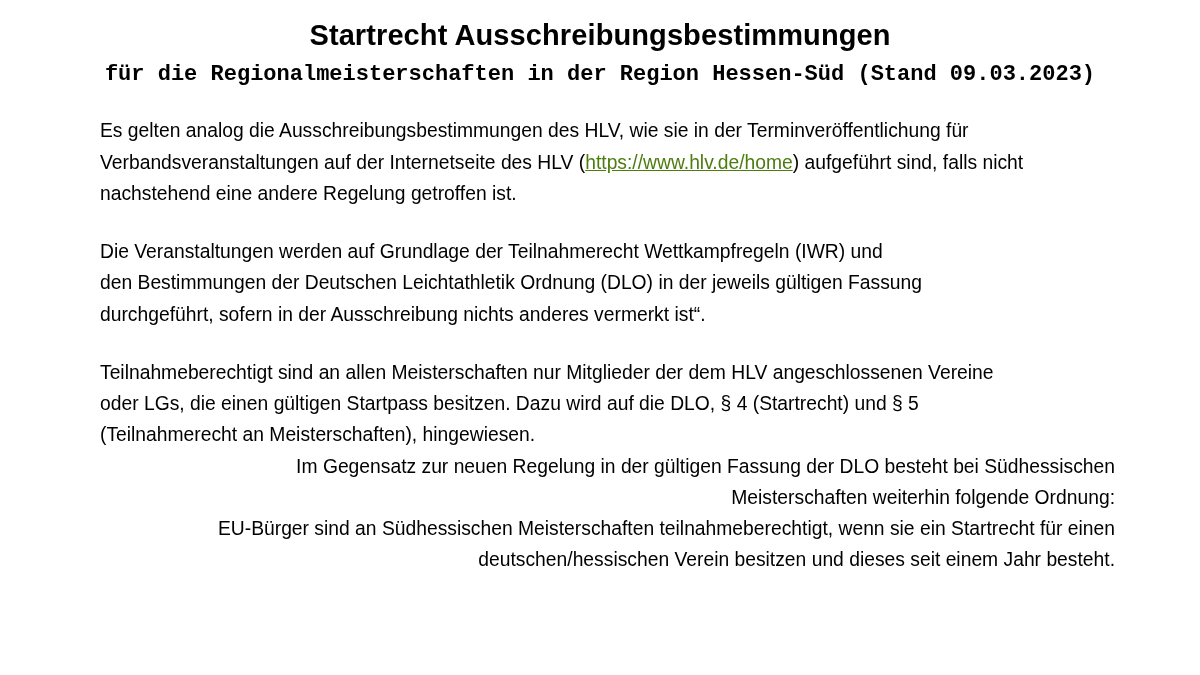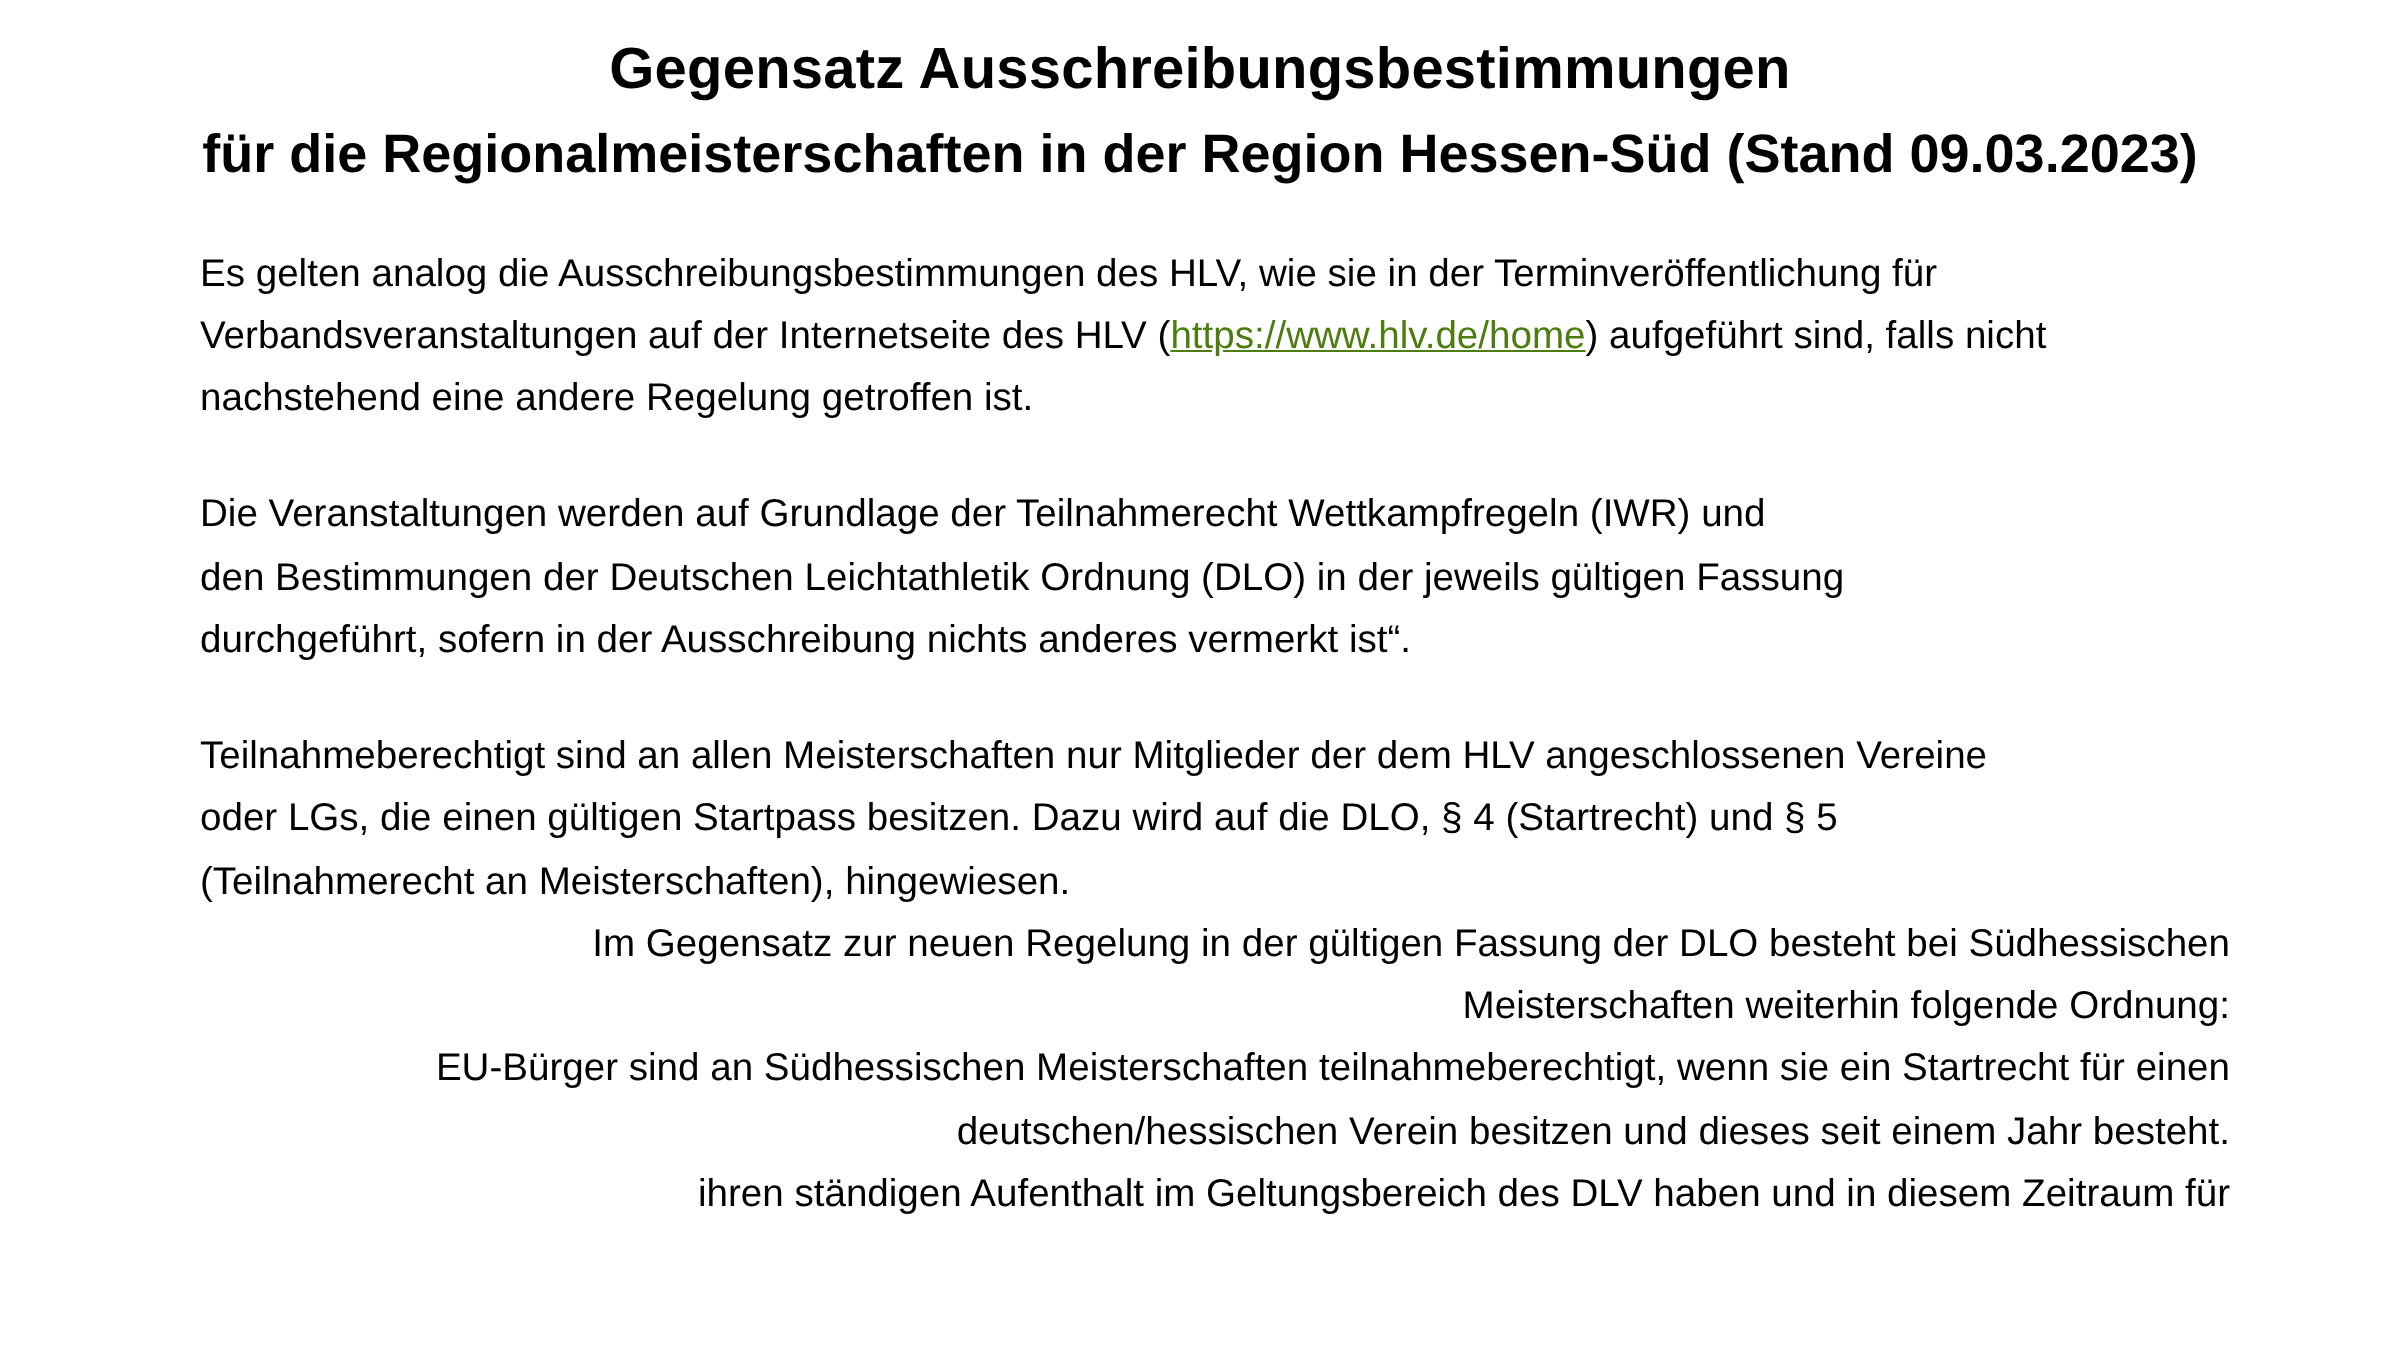--- a/index.html
+++ b/index.html
@@ -27,24 +27,25 @@
     padding-top: 18px;
   }
   .doc-title {
     font-size: 29px;
     font-weight: bold;
     letter-spacing: 0.1px;
     line-height: 1.2;
     margin: 0;
   }
   .doc-subtitle {
-    font-size: 27px;
+    font-size: 22px;
     font-weight: bold;
     line-height: 1.25;
     margin: 8px 0 0 0;
+    font-family: Liberation Mono, monospace;
   }
   .body-area {
     margin: 0;
     padding: 0 85px 0 100px;
   }
   .para {
     font-size: 19.3px;
     line-height: 1.62;
     margin: 0;
   }
@@ -60,21 +61,21 @@
     text-decoration: underline;
   }
   .lineblock { display: block; }
 </style>
 </head>
 <body>
 
 <div class="page">
 
   <div class="title-block">
-    <h1 class="doc-title">Gegensatz Ausschreibungsbestimmungen</h1>
+    <h1 class="doc-title">Startrecht Ausschreibungsbestimmungen</h1>
     <h2 class="doc-subtitle">für die Regionalmeisterschaften in der Region Hessen-Süd (Stand 09.03.2023)</h2>
   </div>
 
   <div class="body-area">
 
     <p class="para gap-top"><span>Es gelten analog die Ausschreibungsbestimmungen des HLV, wie sie in der Terminveröffentlichung für Verbandsveranstaltungen auf der Internetseite des HLV (</span><a class="link" href="#">https://www.hlv.de/home</a><span>) aufgeführt sind, falls nicht nachstehend eine andere Regelung getroffen ist.</span></p>
 
     <p class="para gap-top">
       <span class="lineblock">Die Veranstaltungen werden auf Grundlage der Teilnahmerecht Wettkampfregeln (IWR) und</span>
       <span class="lineblock">den Bestimmungen der Deutschen Leichtathletik Ordnung (DLO) in der jeweils gültigen Fassung</span>
@@ -91,18 +92,17 @@
       <span class="lineblock">Im Gegensatz zur neuen Regelung in der gültigen Fassung der DLO besteht bei Südhessischen</span>
       <span class="lineblock">Meisterschaften weiterhin folgende Ordnung:</span>
     </p>
 
     <p class="para tight">
       <span class="lineblock">EU-Bürger sind an Südhessischen Meisterschaften teilnahmeberechtigt, wenn sie ein Startrecht für einen</span>
       <span class="lineblock">deutschen/hessischen Verein besitzen und dieses seit einem Jahr besteht.</span>
     </p>
 
     <p class="para tight">
-      <span class="lineblock">ihren ständigen Aufenthalt im Geltungsbereich des DLV haben und in diesem Zeitraum für</span>
     </p>
 
   </div>
 
 </div>
 
 </body></html>

